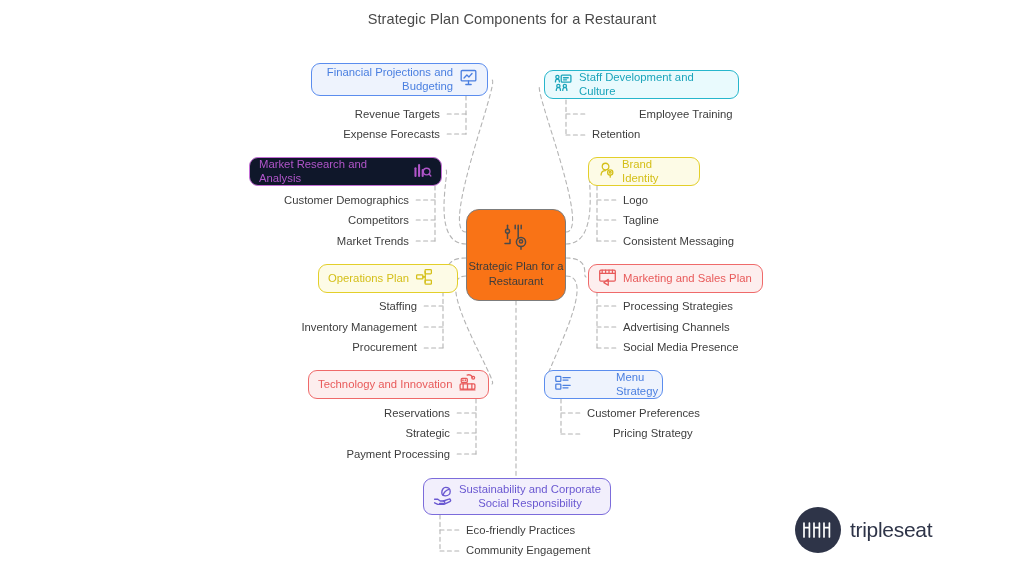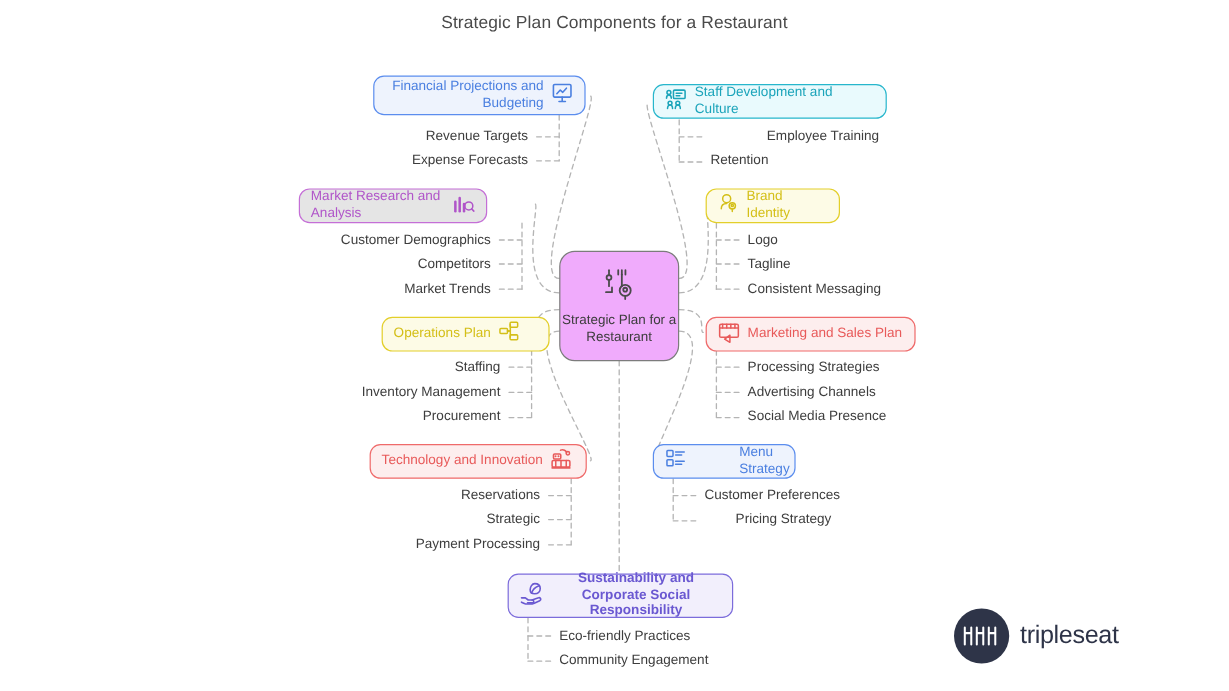--- a/index.html
+++ b/index.html
@@ -15,21 +15,21 @@
 
   .title{
     position:absolute;top:11px;left:0;width:1024px;
     text-align:center;
     font-size:14.5px;color:#4a4a4a;letter-spacing:.1px;
   }
 
   
   .center-node{
     position:absolute;left:466px;top:209px;width:100px;height:92px;
-    border:1.4px solid #7c7c7c;border-radius:13px;background:#f0abfc;
+    border:1.4px solid #7c7c7c;border-radius:13px;background:#f97316;
     display:flex;flex-direction:column;align-items:center;justify-content:center;
     box-sizing:border-box;
   }
   .center-node .ctxt{
     font-size:11.2px;line-height:14.2px;color:#3c3c3c;text-align:center;
     margin-top:3px;
   }
 
   
   .node{
@@ -162,21 +162,21 @@
         <path d="M2.4 18.4 c0-2.2 1.1-3.2 2.2-3.2 s2.2 1 2.2 3.2"></path>
         <circle cx="11.4" cy="13.6" r="1.7"></circle>
         <path d="M9.2 18.4 c0-2.2 1.1-3.2 2.2-3.2 s2.2 1 2.2 3.2"></path>
       </svg>
     </span>
     <span class="ntxt" style="color:#1ba4ba;">Staff Development and Culture</span>
   </div>
   <div class="sub" style="left:592px;top:108px;padding-left:47px;">Employee Training</div>
   <div class="sub" style="left:592px;top:128px;">Retention</div>
 
-  <div class="node" style="left:249px;top:157px;width:157px;height:29px;border-color:#c46fd6;background:#e5e5e5;">
+  <div class="node" style="left:249px;top:157px;width:193px;height:29px;border-color:#c46fd6;background:#0f172a;">
     <span class="ntxt" style="color:#b055c9;">Market Research and Analysis</span>
     <span class="ico">
       <svg width="19" height="19" viewBox="0 0 20 20" fill="none" stroke="#b055c9" stroke-width="1.35" stroke-linecap="round" stroke-linejoin="round">
         <path d="M2.6 16.8 v-8.2" stroke-width="2.2"></path>
         <path d="M6.4 16.8 v-11.6" stroke-width="2.2"></path>
         <path d="M10.2 16.8 v-6.2" stroke-width="2.2"></path>
         <circle cx="14.4" cy="12.2" r="3.5"></circle>
         <path d="M16.9 14.8 L18.8 16.8"></path>
       </svg>
     </span>
@@ -257,21 +257,21 @@
         <rect x="2" y="11.2" width="5.6" height="5.6" rx="0.8"></rect>
         <path d="M10 4 h8 M10 6.8 h5.6"></path>
         <path d="M10 12.6 h8 M10 15.4 h5.6"></path>
       </svg>
     </span>
     <span class="ntxt" style="color:#4a7fe0;">Menu Strategy</span>
   </div>
   <div class="sub" style="left:587px;top:407px;">Customer Preferences</div>
   <div class="sub" style="left:587px;top:427px;padding-left:26px;">Pricing Strategy</div>
 
-  <div class="node" style="left:423px;top:478px;width:188px;height:37px;border-color:#7c6cdb;background:#f2effc;font-weight:bold;">
+  <div class="node" style="left:423px;top:478px;width:188px;height:37px;border-color:#7c6cdb;background:#f2effc;">
     <span class="ico">
       <svg width="20" height="20" viewBox="0 0 20 20" fill="none" stroke="#6a58d1" stroke-width="1.35" stroke-linecap="round" stroke-linejoin="round">
         <path d="M12.6 2.4 c3 0 4.6 1.6 4.6 4 0 2.6-2 4.4-4.6 4.4 -2.2 0-3.8-1.4-3.8-3.4 0-2.4 1.6-5 3.8-5 z"></path>
         <path d="M15.8 4.4 c-2.8 1-4.8 3-5.8 5.8"></path>
         <path d="M1.6 14.2 h3.2 l2.4 1.8 h3.4 a1.2 1.2 0 0 1 0 2.4 h-4"></path>
         <path d="M10.4 16 l5.4-1.8 a1.3 1.3 0 0 1 1 2.4 l-6 2.8 h-6 l-3.2-1.6"></path>
       </svg>
     </span>
     <span class="ntxt" style="color:#6a58d1;text-align:center;">Sustainability and Corporate Social Responsibility</span>
   </div>

